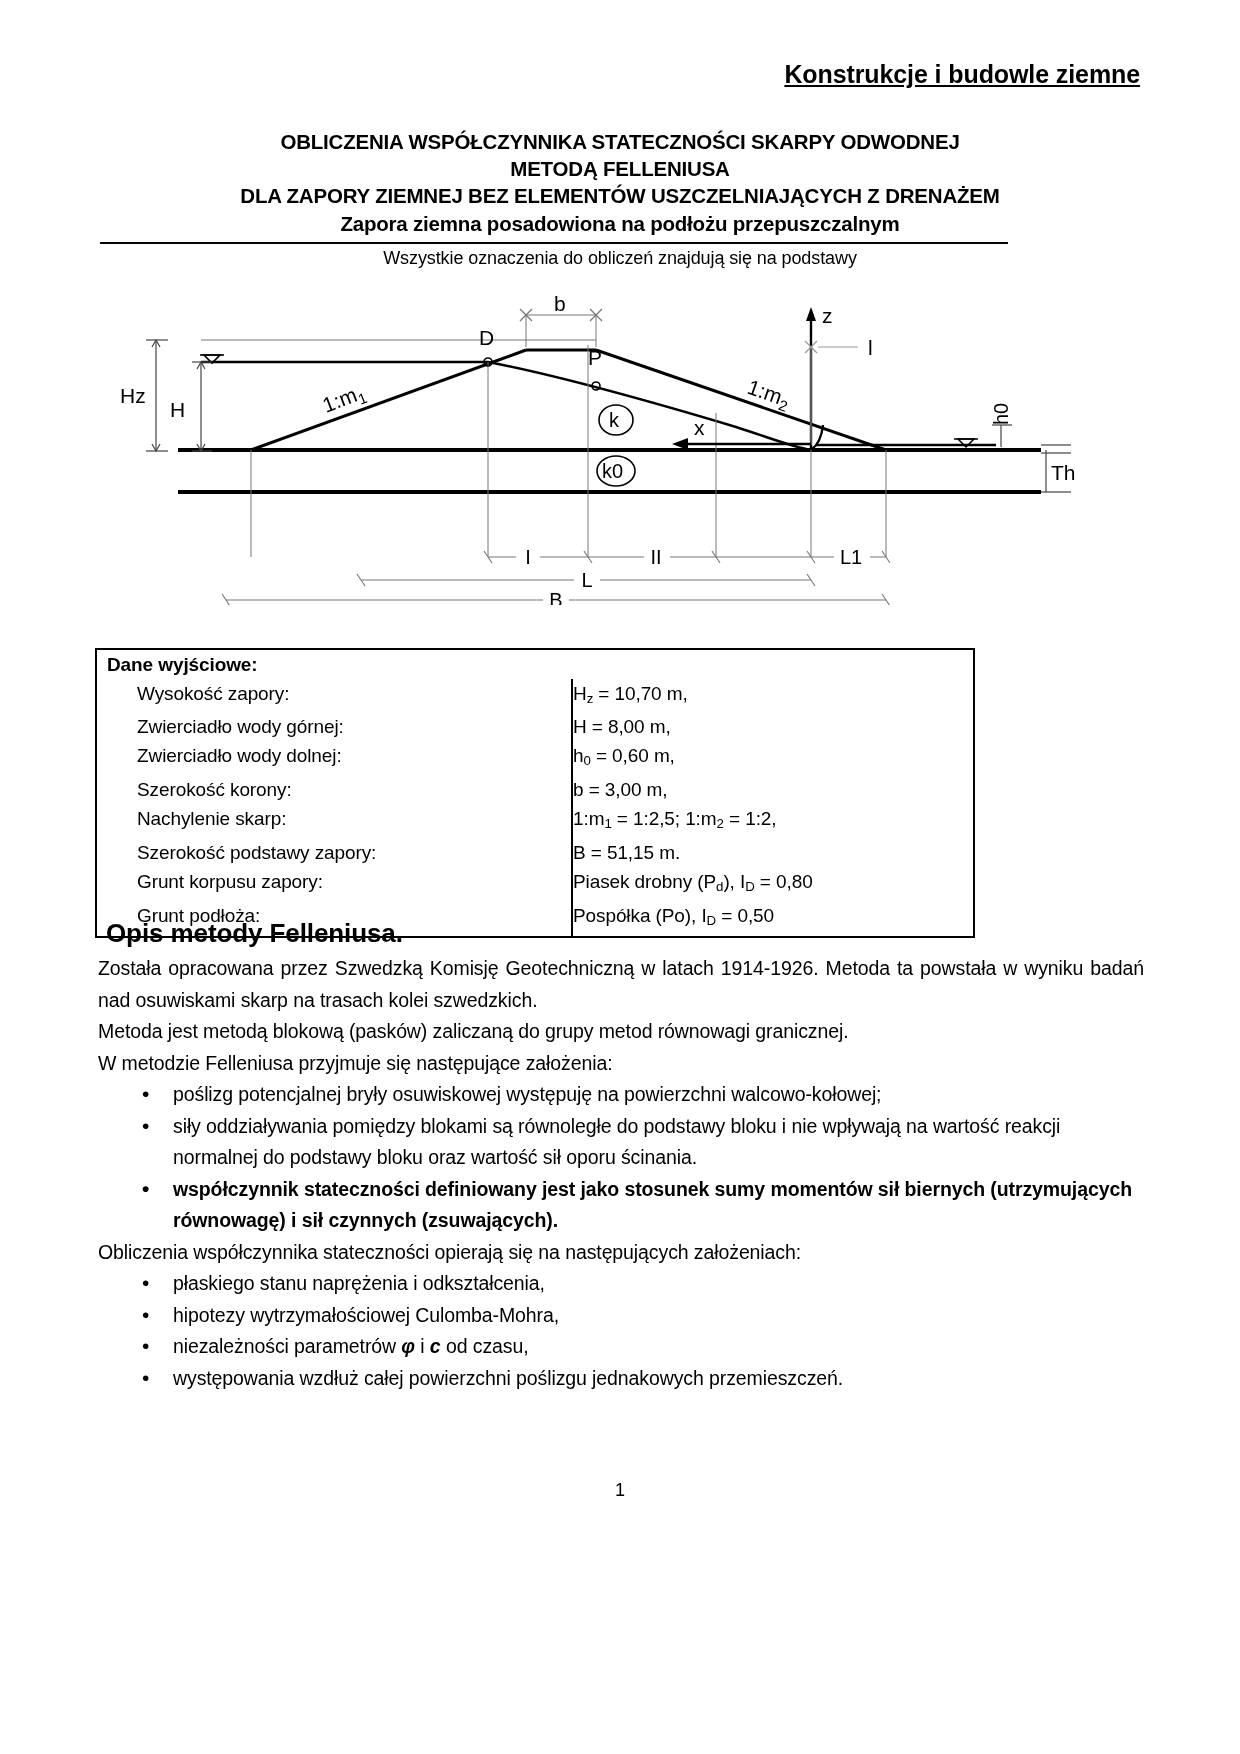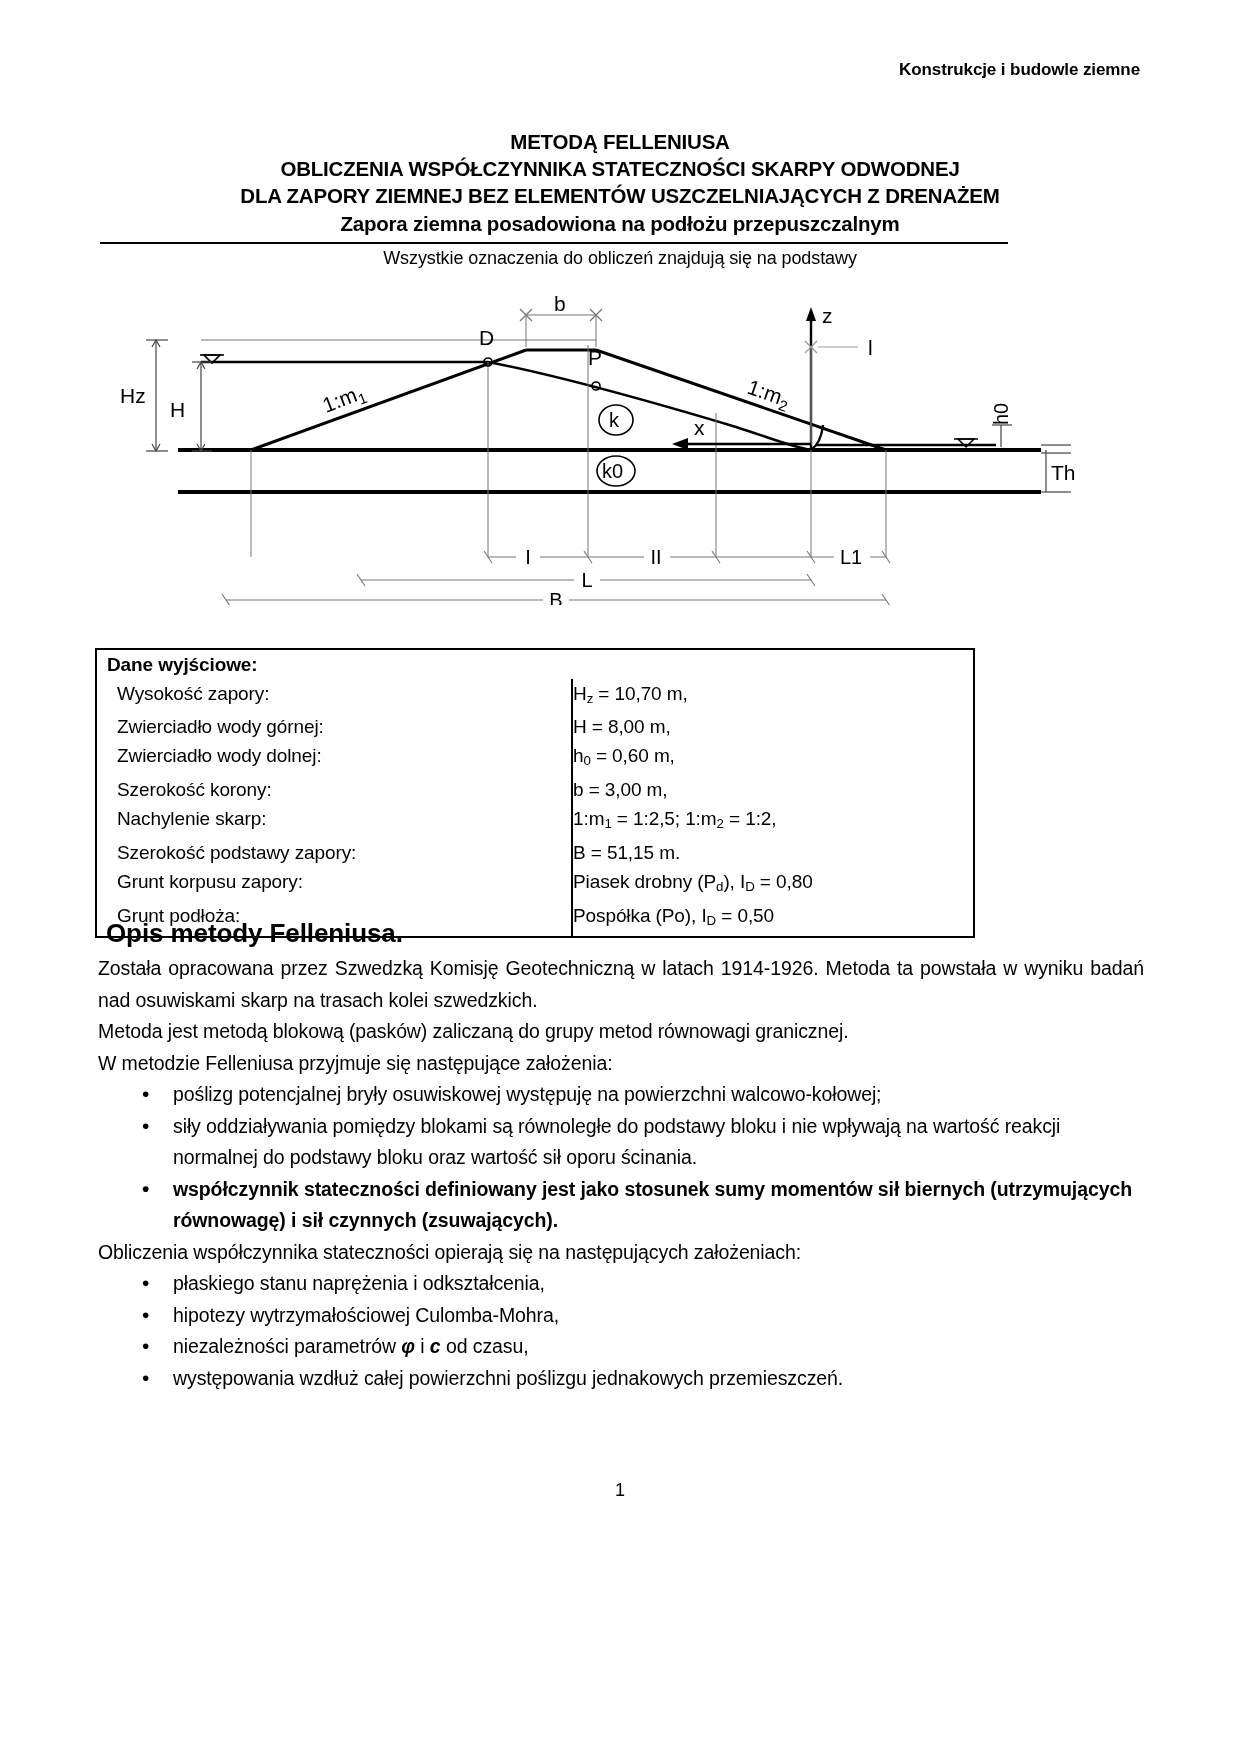--- a/index.html
+++ b/index.html
@@ -20,23 +20,24 @@
     left: 0; top: 0;
     width: 1240px;
     height: 1754px;
   }
 
   
   .header {
     position: absolute;
     top: 60px;
     right: 100px;
-    font-size: 17px;
+    font-size: 25px;
     font-weight: bold;
     letter-spacing: -0.1px;
+    text-decoration: underline;
   }
 
   
   .title-block {
     position: absolute;
     top: 128px;
     left: 100px;
     width: 1040px;
     text-align: center;
   }
@@ -107,21 +108,21 @@
   .data-table td {
     font-size: 19px;
     padding: 1.5px 0 1.5px 10px;
     vertical-align: top;
     letter-spacing: -0.1px;
     line-height: 26px;
     margin-top: 32px;
   }
   .data-table td.col-label { width: 465px; }
   .data-table tr.hdr td.col-label { font-weight: bold; }
-  .data-table td.col-label.indent { padding-left: 20px; }
+  .data-table td.col-label.indent { padding-left: 40px; }
   .data-table td.col-value {
     border-left: 2.5px solid #000;
     padding-left: 0;
   }
   .data-table tr.hdr td.col-value { border-left: none; }
 
   sub { font-size: 0.70em; vertical-align: -0.22em; }
 
   
   .body {
@@ -184,22 +185,22 @@
   }
 </style>
 </head>
 <body>
 
 <div class="page">
 
   <div class="header">Konstrukcje i budowle ziemne</div>
 
   <div class="title-block">
+    <div class="title-line">OBLICZENIA WSPÓŁCZYNNIKA STATECZNOŚCI SKARPY ODWODNEJ</div>
     <div class="title-line">METODĄ FELLENIUSA</div>
-    <div class="title-line">OBLICZENIA WSPÓŁCZYNNIKA STATECZNOŚCI SKARPY ODWODNEJ</div>
     <div class="title-line">DLA ZAPORY ZIEMNEJ BEZ ELEMENTÓW USZCZELNIAJĄCYCH Z DRENAŻEM</div>
     <div class="title-sub">Zapora ziemna posadowiona na podłożu przepuszczalnym</div>
   </div>
   <div class="title-rule"></div>
   <div class="title-note">Wszystkie oznaczenia do obliczeń znajdują się na podstawy</div>
 
   <div class="figure">
     <svg width="1050" height="320" viewBox="0 0 1050 320">
       <defs>
         <marker id="arrHeadUp" markerWidth="10" markerHeight="10" refX="5" refY="1" orient="auto">

